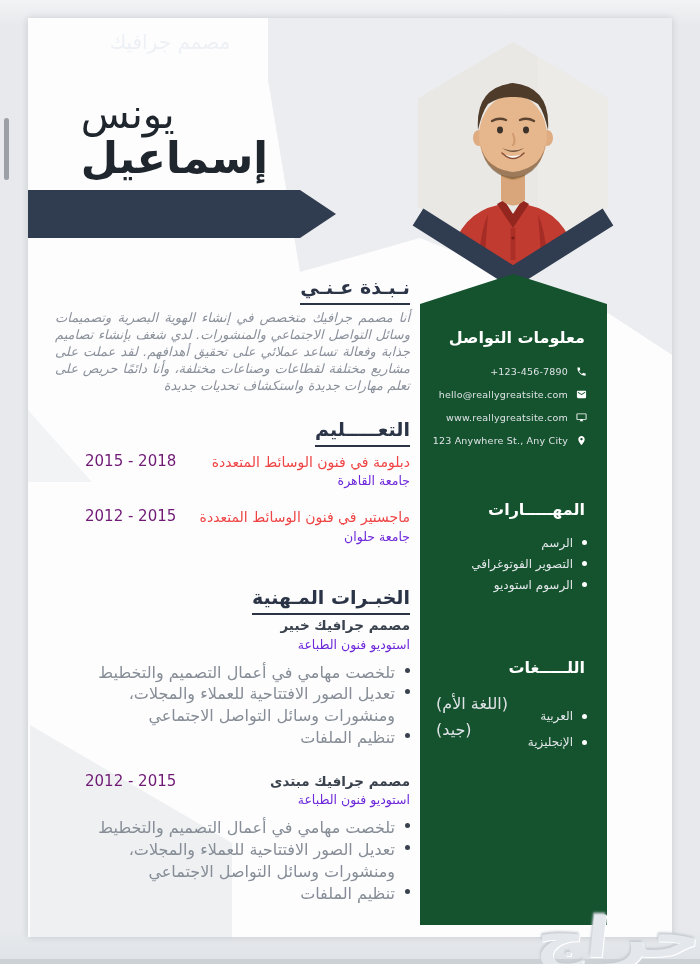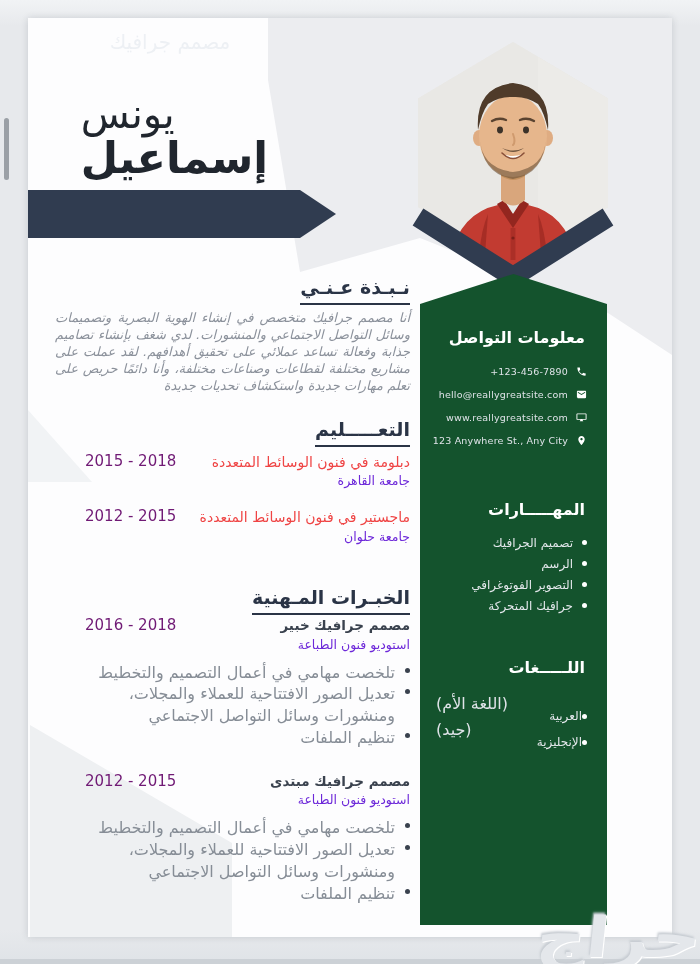--- a/index.html
+++ b/index.html
@@ -92,21 +92,21 @@
     font-size:16px; font-weight:800; color:#ffffff; letter-spacing:.5px;
     padding-right:22px; margin-bottom:13px;
   }
   .contact-row{ display:flex; align-items:center; gap:8px; padding-right:20px; height:23px; }
   .contact-row svg{ flex:0 0 auto; }
   .contact-text{ font-size:9.5px; color:#dfe3e8; letter-spacing:.2px; direction:ltr; }
   .skill-row{ display:flex; align-items:center; gap:9px; padding-right:20px; height:21px; }
   .dot-light{ width:5px; height:5px; border-radius:50%; background:#ffffff; flex:0 0 auto; }
   .skill-text{ font-size:12px; color:#e4e8ec; }
   .lang-row{ display:flex; align-items:center; justify-content:space-between; padding:0 20px 0 16px; height:26px; }
-  .lang-name{ display:flex; align-items:center; font-size:12px; color:#e4e8ec;margin-top:26px; }
+  .lang-name{ display:flex; align-items:center; gap:9px; font-size:12px; color:#e4e8ec;margin-top:26px; }
   .lang-level{ font-size:16px; color:#dfe3e8;text-align:center; }
   
   .watermark{
     position:absolute; right:2px; bottom:-6px; z-index:6;
     font-size:56px; font-weight:800; letter-spacing:14px; direction:rtl;
     color:#e4e7eb;
     text-shadow:1px 1px 0 #ffffff, -1px -2px 2px #c7ccd2;
     transform:scaleX(1.22) skewX(-5deg); transform-origin:right bottom;
   }
 </style>
@@ -190,21 +190,20 @@
 
     <div class="sec-head" style="top:568px">الخبـرات المـهنية</div>
     <div class="exp-list">
 
       <div class="exp-item">
         <div class="entry-row">
           <div>
             <div class="entry-title strong">مصمم جرافيك خبير</div>
             <div class="entry-org">استوديو فنون الطباعة</div>
           </div>
-          <div class="entry-dates">2016 - 2018</div>
         </div>
         <ul class="bullets">
           <li><span class="dot-dark"></span><span>تلخصت مهامي في أعمال التصميم والتخطيط</span></li>
           <li><span class="dot-dark"></span><span>تعديل الصور الافتتاحية للعملاء والمجلات، ومنشورات وسائل التواصل الاجتماعي</span></li>
           <li><span class="dot-dark"></span><span>تنظيم الملفات</span></li>
         </ul>
       </div>
 
       <div class="exp-item">
         <div class="entry-row">
@@ -251,33 +250,29 @@
             <path fill="#ffffff" d="M12 2C8.1 2 5 5.1 5 9c0 5.2 7 13 7 13s7-7.8 7-13c0-3.9-3.1-7-7-7zm0 9.5c-1.4 0-2.5-1.1-2.5-2.5S10.6 6.5 12 6.5s2.5 1.1 2.5 2.5-1.1 2.5-2.5 2.5z"></path>
           </svg>
         <span class="contact-text">123 Anywhere St., Any City</span>
       </div>
     </div>
 
     <div class="side-sec" style="top:226px">
       <div class="side-head">المهـــــارات</div>
       <div class="skill-row">
           <span class="dot-light"></span>
-          <span class="skill-text">تصميم الجرافيك</span>
-        </div>
-      <div class="skill-row">
-          <span class="dot-light"></span>
           <span class="skill-text">الرسم</span>
         </div>
       <div class="skill-row">
           <span class="dot-light"></span>
           <span class="skill-text">التصوير الفوتوغرافي</span>
         </div>
       <div class="skill-row">
           <span class="dot-light"></span>
-          <span class="skill-text">جرافيك المتحركة</span>
+          <span class="skill-text">الرسوم استوديو</span>
         </div>
     </div>
 
     <div class="side-sec" style="top:384px">
       <div class="side-head">اللـــــغات</div>
       <div class="lang-row">
         <span class="lang-name">
             <span class="dot-light"></span>
             <span>العربية</span>
           </span>

